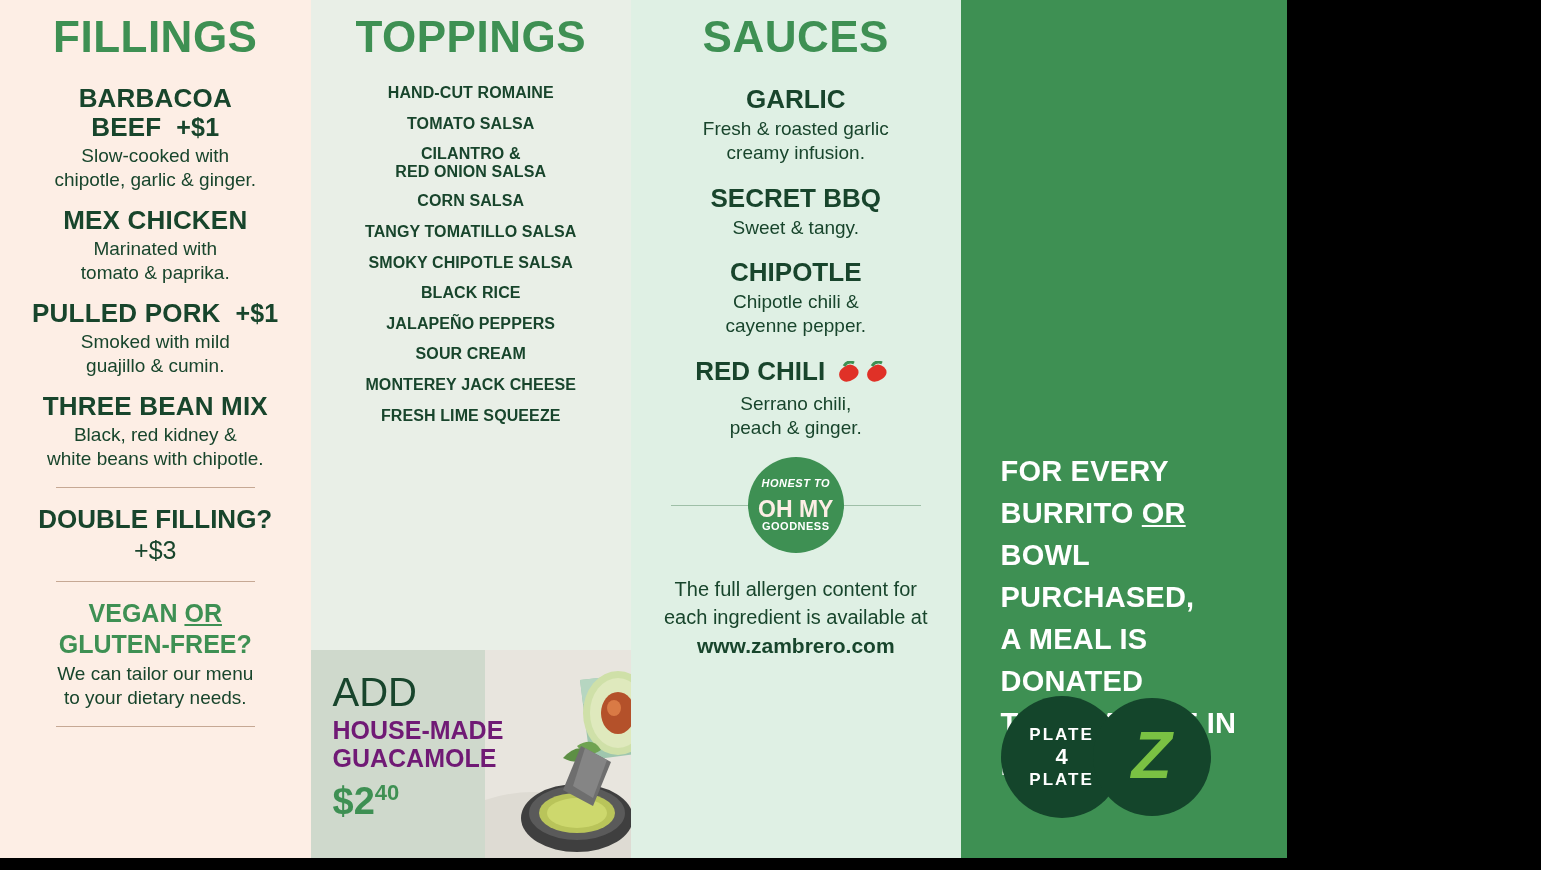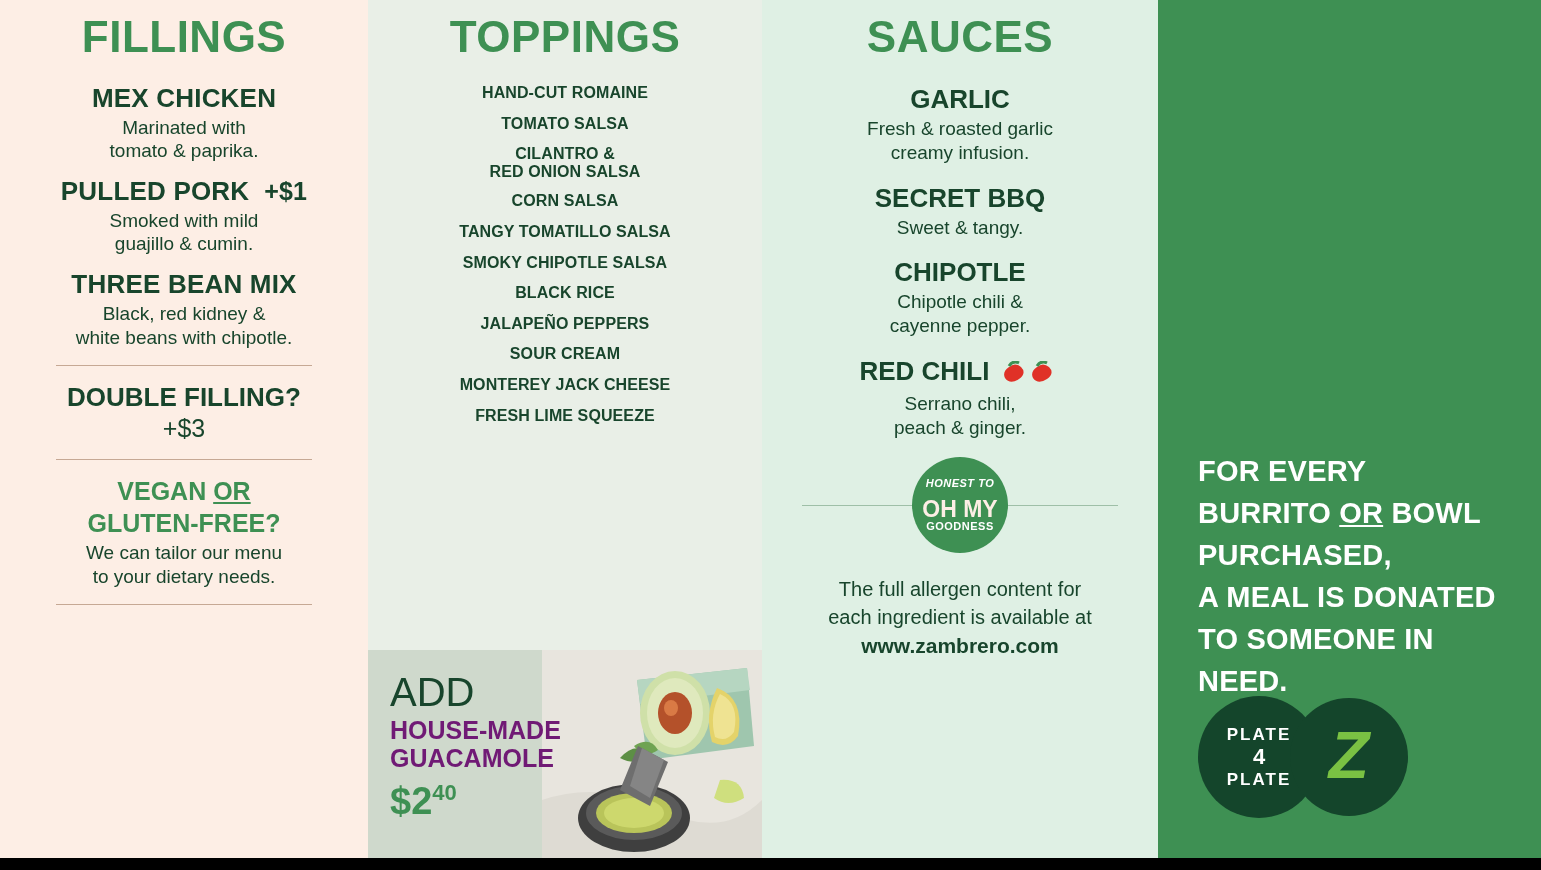--- a/index.html
+++ b/index.html
@@ -5,21 +5,21 @@
   html, body {
     margin: 0;
     padding: 0;
     background: #000;
   }
   body {
     font-family: "Liberation Sans", sans-serif;
   }
   #board {
     position: relative;
-    width: 1541px;
+    width: 1287px;
     height: 870px;
     overflow: hidden;
     display: flex;
     background: #ffffff;
   }
 
   
   .col {
     position: relative;
     height: 858px;
@@ -284,20 +284,24 @@
   }
 </style>
 </head>
 <body>
 
 <div id="board">
 
   <div class="col col-fillings">
     <div class="col-head">FILLINGS</div>
 
+    <div class="item">
+      <div class="item-title"><span>BARBACOA BEEF</span>&nbsp;&nbsp;<span class="price">+$1</span></div>
+      <div class="item-desc">Slow-cooked with<br>chipotle, garlic &amp; ginger.</div>
+    </div>
 
     <div class="item">
       <div class="item-title"><span>MEX CHICKEN</span></div>
       <div class="item-desc">Marinated with<br>tomato &amp; paprika.</div>
     </div>
 
     <div class="item">
       <div class="item-title"><span>PULLED PORK</span>&nbsp;&nbsp;<span class="price">+$1</span></div>
       <div class="item-desc">Smoked with mild<br>guajillo &amp; cumin.</div>
     </div>

